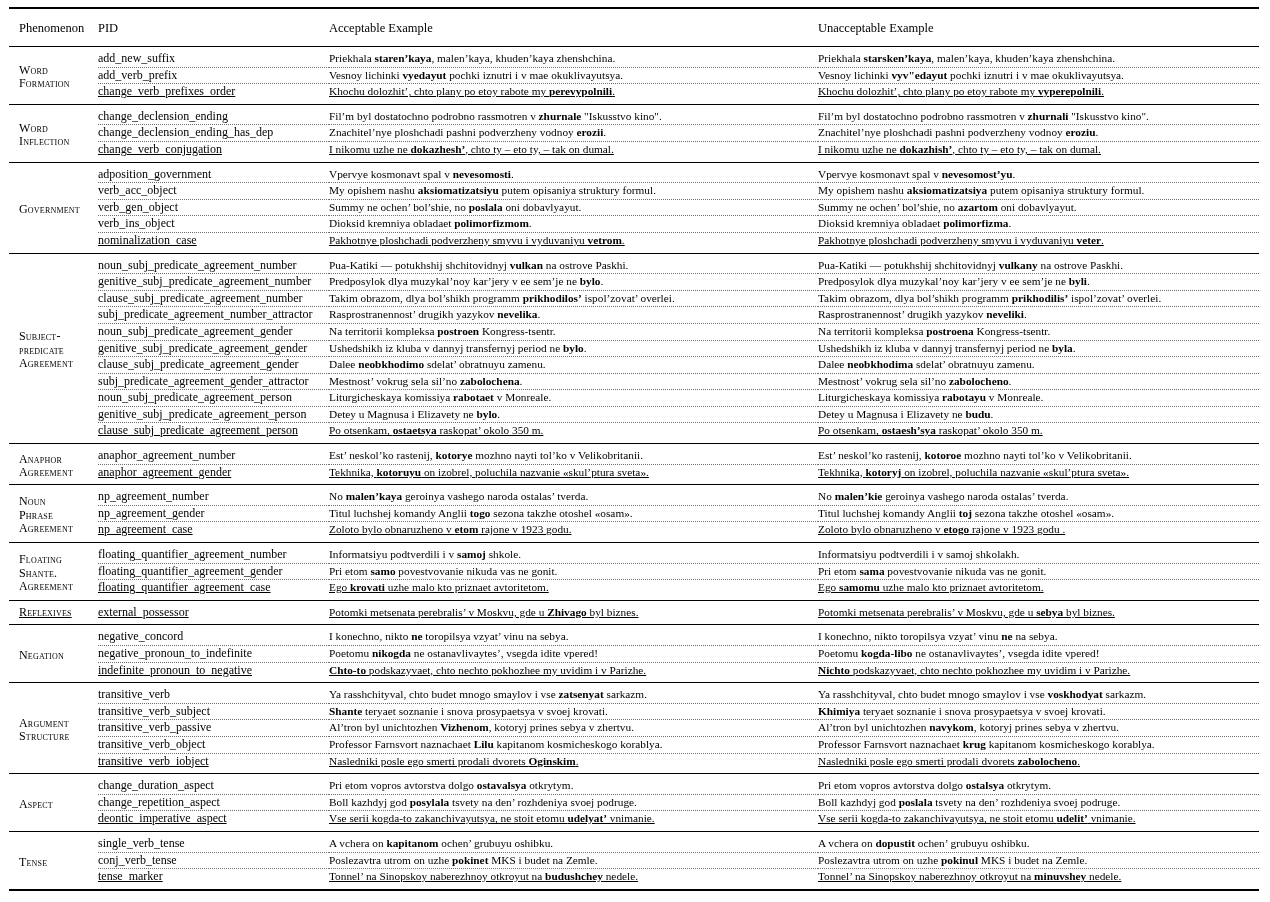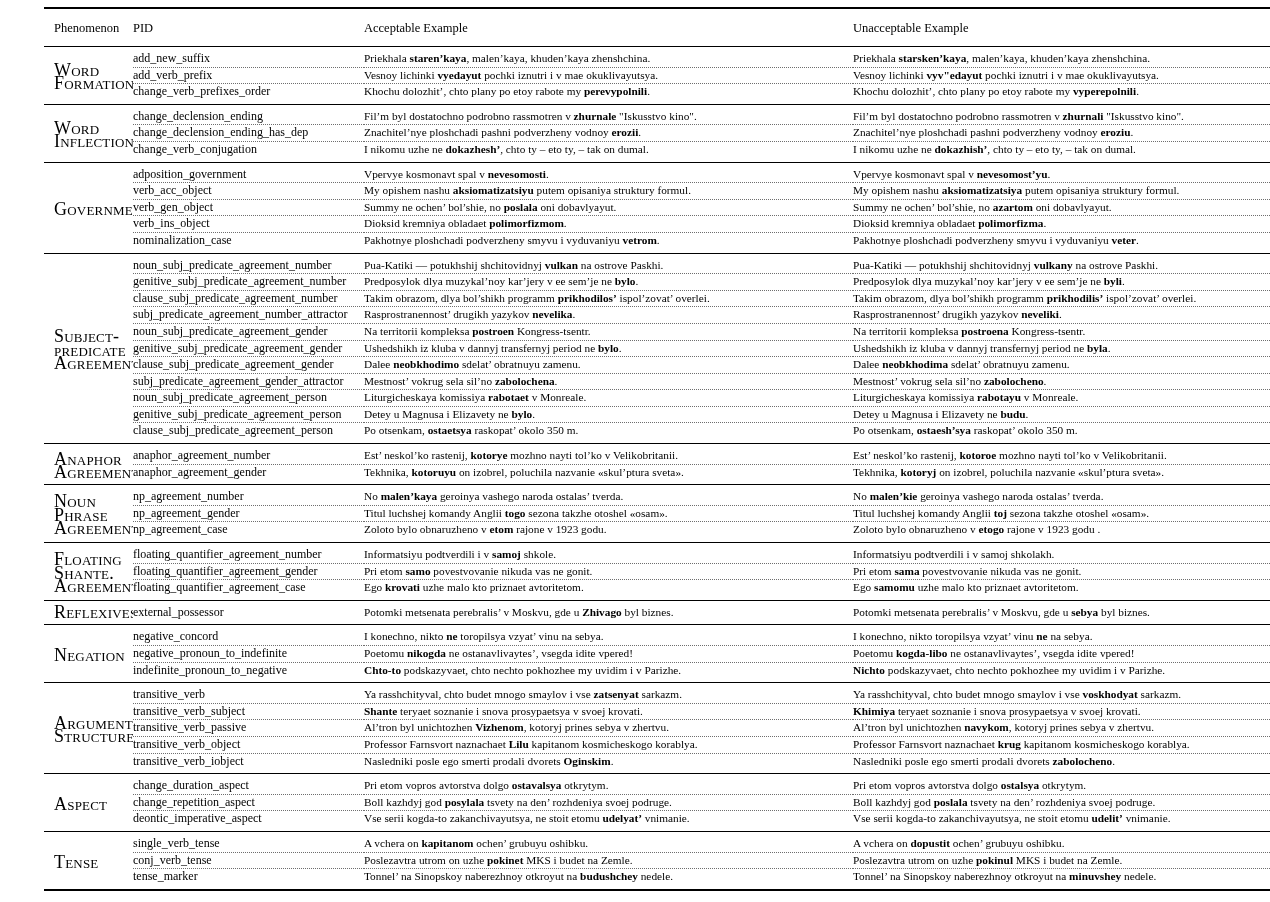--- a/index.html
+++ b/index.html
@@ -10,21 +10,20 @@
     height: 902px;
     overflow: hidden;
     font-family: "Liberation Serif", "DejaVu Serif", serif;
     color: #000000;
   }
   .sheet {
     box-sizing: border-box;
     width: 1164px;
     height: 902px;
     padding: 7px 10px 16px 9px;
-    margin-left: 35px;
   }
   table.phen-table {
     border-collapse: collapse;
     table-layout: fixed;
     width: 1250px;
     border-bottom: 2.4px solid #000;
   }
   col.c-phen  { width: 89px;  }
   col.c-pid   { width: 231px; }
   col.c-acc   { width: 489px; }
@@ -46,28 +45,28 @@
     font-size: 11.3px;
     line-height: 15.6px;
     padding: 0;
     white-space: nowrap;
     overflow: hidden;
     vertical-align: top;
   }
   td.phen {
     vertical-align: middle;
     font-variant: small-caps;
-    font-size: 18px;
+    font-size: 12px;
     line-height: 13.5px;
     padding-left: 10px;
     letter-spacing: 0.2px;
   }
   td.pid { font-size: 12px; }
   tr.first td { padding-top: 4px; }
-  tr.last  td { padding-bottom: 4px; }
+  tr.last  td { padding-bottom: 4px; text-decoration: underline; }
   tr.sep td.d { border-bottom: 1px dotted #6e6e6e; }
   b { font-weight: bold; }
 </style>
 </head>
 <body>
 
 <div class="sheet">
   <table class="phen-table" id="phen-table">
     <colgroup>
       <col class="c-phen">

